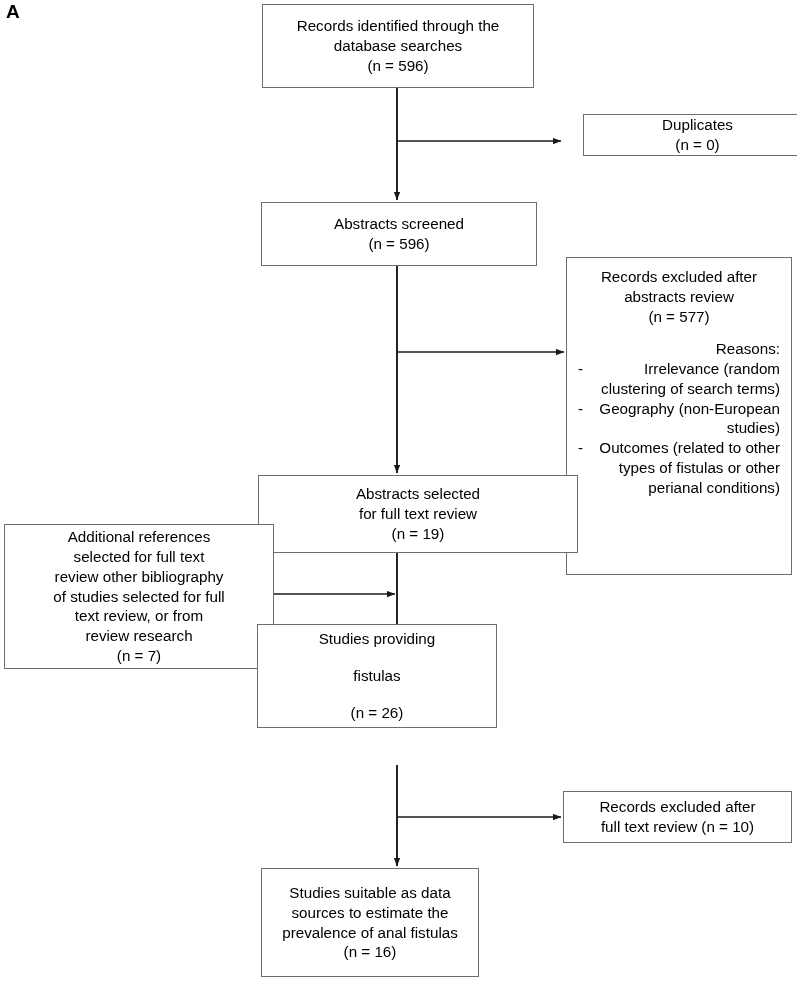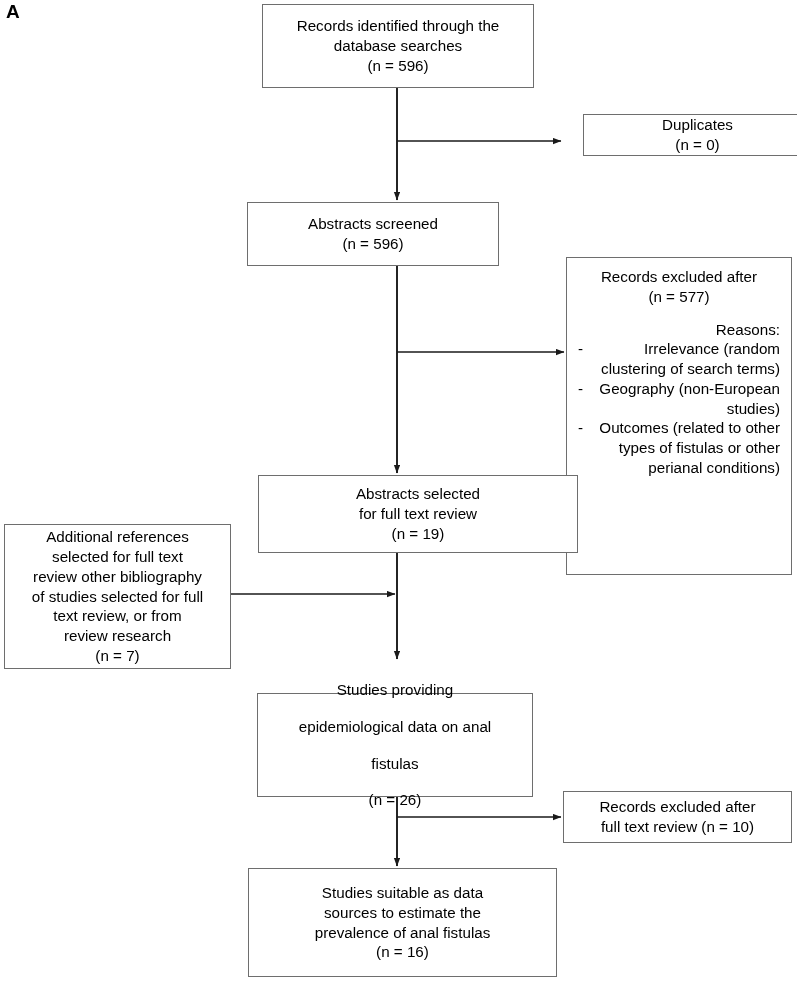--- a/index.html
+++ b/index.html
@@ -118,28 +118,29 @@
     <span class="line">Records identified through the</span>
     <span class="line">database searches</span>
     <span class="line">(n = 596)</span>
   </div>
 
   <div class="node" style="left:563px; top:114px; width:229px; height:42px;margin-left:20px;">
     <span class="line">Duplicates</span>
     <span class="line">(n = 0)</span>
   </div>
 
-  <div class="node" style="left:247px; top:202px; width:252px; height:64px;">
+  <div class="node" style="left:261px; top:202px; width:276px; height:64px;">
     <span class="line">Abstracts screened</span>
     <span class="line">(n = 596)</span>
   </div>
 
   <div class="node left-align" style="left:566px; top:257px; width:226px; height:318px; padding:9px 11px;">
     <div class="head">
       <span class="line">Records excluded after</span>
+      <span class="line">abstracts review</span>
       <span class="line">(n = 577)</span>
     </div>
     <div class="reasons-block">
       <span class="reason-title">Reasons:</span>
       <div class="reason-item">
         <span class="reason-dash">-</span>
         <span class="reason-text">Irrelevance (random clustering of search terms)</span>
       </div>
       <div class="reason-item">
         <span class="reason-dash">-</span>
@@ -151,42 +152,41 @@
       </div>
     </div>
   </div>
 
   <div class="node" style="left:258px; top:475px; width:320px; height:78px;">
     <span class="line">Abstracts selected</span>
     <span class="line">for full text review</span>
     <span class="line">(n = 19)</span>
   </div>
 
-  <div class="node" style="left:4px; top:524px; width:227px; height:145px;">
+  <div class="node" style="left:4px; top:524px; width:270px; height:145px;">
     <span class="line">Additional references</span>
     <span class="line">selected for full text</span>
     <span class="line">review other bibliography</span>
     <span class="line">of studies selected for full</span>
     <span class="line">text review, or from</span>
     <span class="line">review research</span>
     <span class="line">(n = 7)</span>
   </div>
 
-  <div class="node" style="left:257px; top:693px; width:276px; height:104px;gap:17px;">
+  <div class="node" style="left:257px; top:624px; width:240px; height:104px;gap:17px;">
     <span class="line">Studies providing</span>
-    <span class="line">epidemiological data on anal</span>
     <span class="line">fistulas</span>
     <span class="line">(n = 26)</span>
   </div>
 
   <div class="node" style="left:563px; top:791px; width:229px; height:52px;">
     <span class="line">Records excluded after</span>
     <span class="line">full text review (n = 10)</span>
   </div>
 
-  <div class="node" style="left:248px; top:868px; width:309px; height:109px;">
+  <div class="node" style="left:261px; top:868px; width:218px; height:109px;">
     <span class="line">Studies suitable as data</span>
     <span class="line">sources to estimate the</span>
     <span class="line">prevalence of anal fistulas</span>
     <span class="line">(n = 16)</span>
   </div>
 
 </div>
 
 </body></html>

